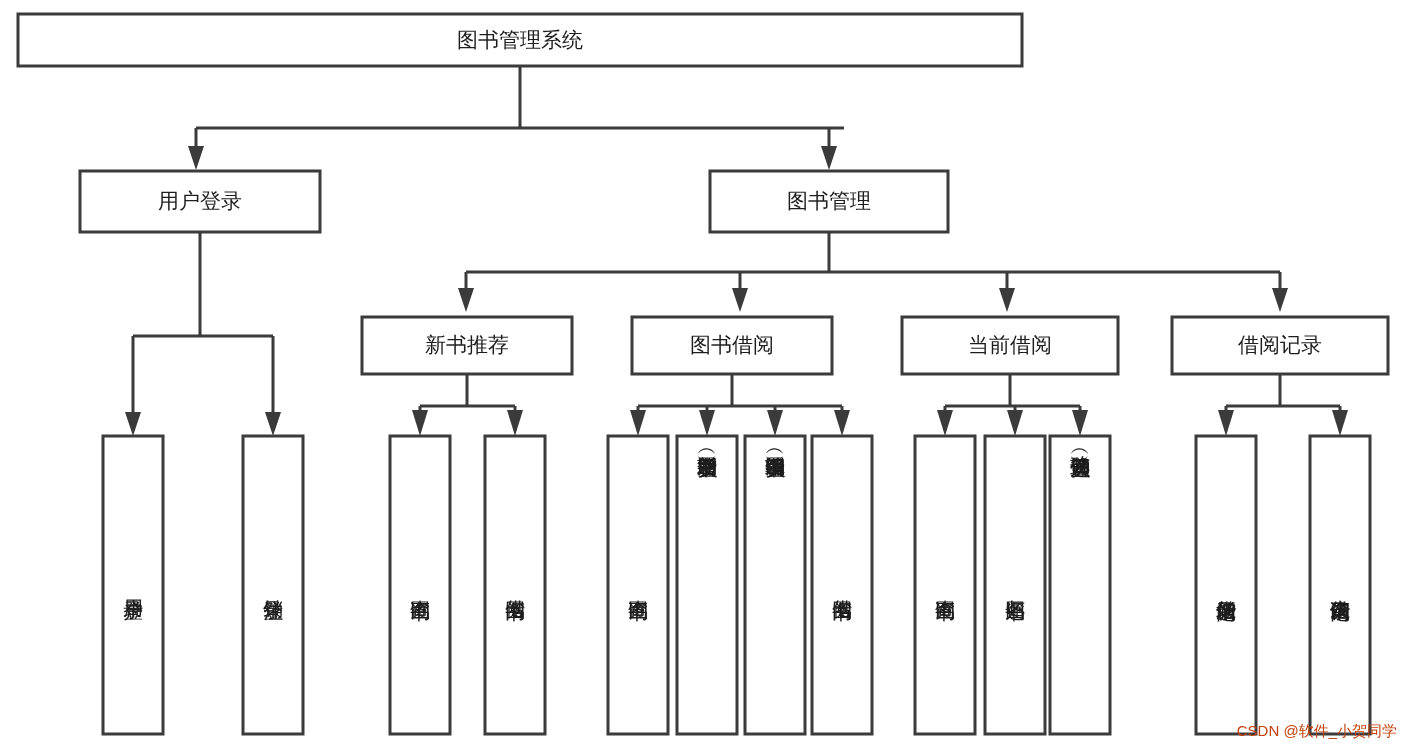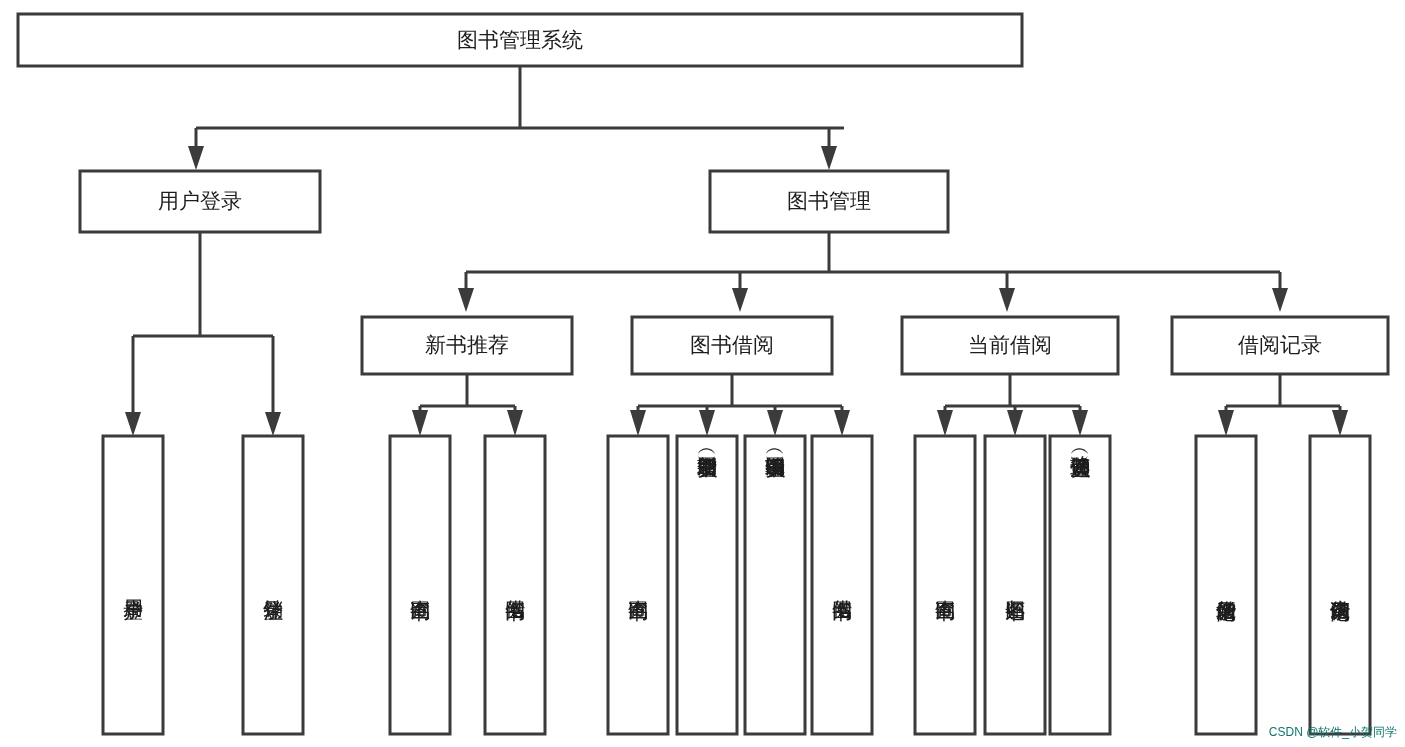--- a/index.html
+++ b/index.html
@@ -62,22 +62,22 @@
     display: flex;
     align-items: center;
     justify-content: center;
     pointer-events: none;
   }
   .watermark {
     position: absolute;
     right: 8px;
     bottom: 6px;
     font-family: "Liberation Sans", "DejaVu Sans", sans-serif;
-    font-size: 12px;
-    color: #0f766e;
+    font-size: 15px;
+    color: #c2410c;
     white-space: nowrap;
   }
 </style>
 </head>
 <body>
 
 <div id="diagram-root">
 
   <svg id="tree-svg" viewBox="0 0 1405 747">
 

